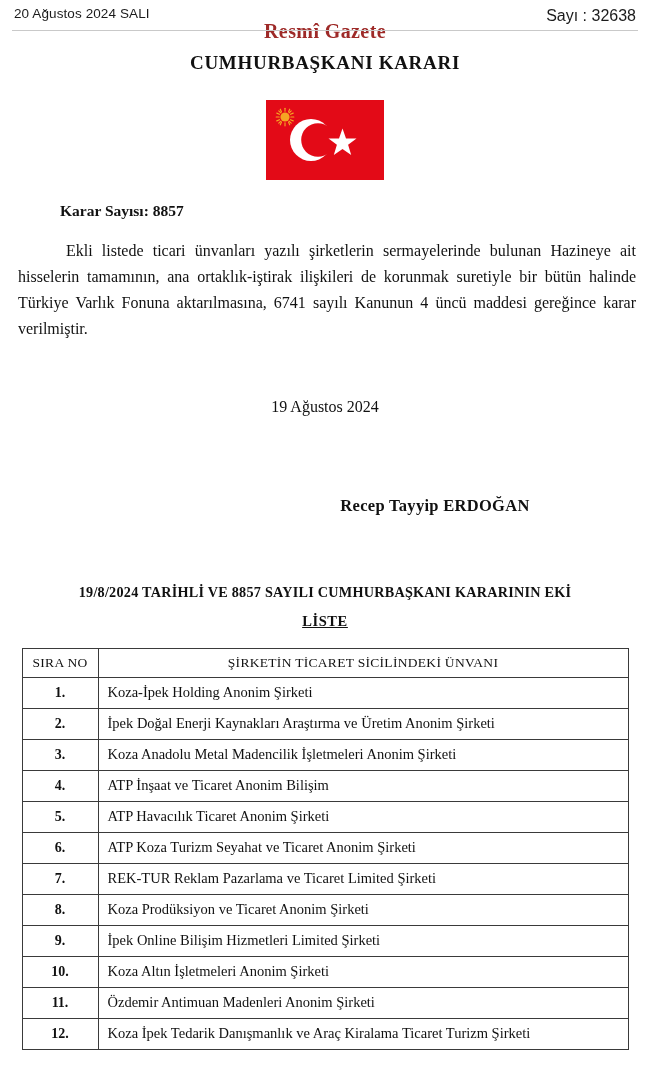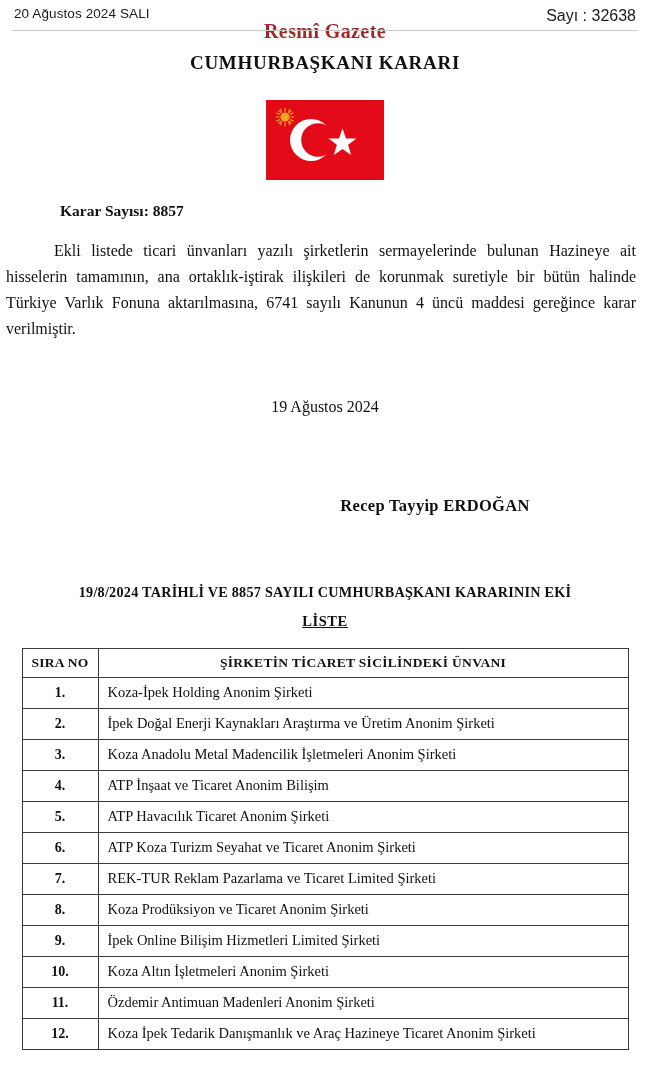--- a/index.html
+++ b/index.html
@@ -86,21 +86,21 @@
   
   .karar-sayisi {
     margin: 22px 0 0 60px;
     font-size: 15.5px;
     font-weight: bold;
     font-family: "Liberation Serif", serif;
   }
 
   
   .body-par {
-    margin: 18px 14px 0 6px;
+    margin: 18px 14px 0 18px;
     font-size: 16px;
     line-height: 1.62;
     text-align: justify;
     text-indent: 48px;
     font-family: "Liberation Serif", serif;
   }
 
   
   .sign-date {
     margin-top: 56px;
@@ -150,21 +150,21 @@
     border-collapse: collapse;
     table-layout: fixed;
   }
   .liste-table th,
   .liste-table td {
     border: 1px solid #3a3a3a;
   }
   .liste-table th {
     height: 26px;
     font-size: 13.5px;
-    font-weight: bold;
+    font-weight: normal;
     letter-spacing: 0.3px;
     font-family: "Liberation Serif", serif;
     margin-left: 28px;
   }
   .col-no   { width: 76px; }
   .col-name { width: 530px; }
   .cell-no {
     text-align: center;
     font-size: 14px;
     font-weight: bold;
@@ -289,16 +289,16 @@
       <tr>
         <td class="cell-no">10.</td>
         <td class="cell-name">Koza Altın İşletmeleri Anonim Şirketi</td>
       </tr>
       <tr>
         <td class="cell-no">11.</td>
         <td class="cell-name">Özdemir Antimuan Madenleri Anonim Şirketi</td>
       </tr>
       <tr>
         <td class="cell-no">12.</td>
-        <td class="cell-name">Koza İpek Tedarik Danışmanlık ve Araç Hazineye Ticaret Anonim Şirketi</td>
+        <td class="cell-name">Koza İpek Tedarik Danışmanlık ve Araç Kiralama Ticaret Turizm Şirketi</td>
       </tr>
     </tbody>
 </table>
 
 </body></html>

